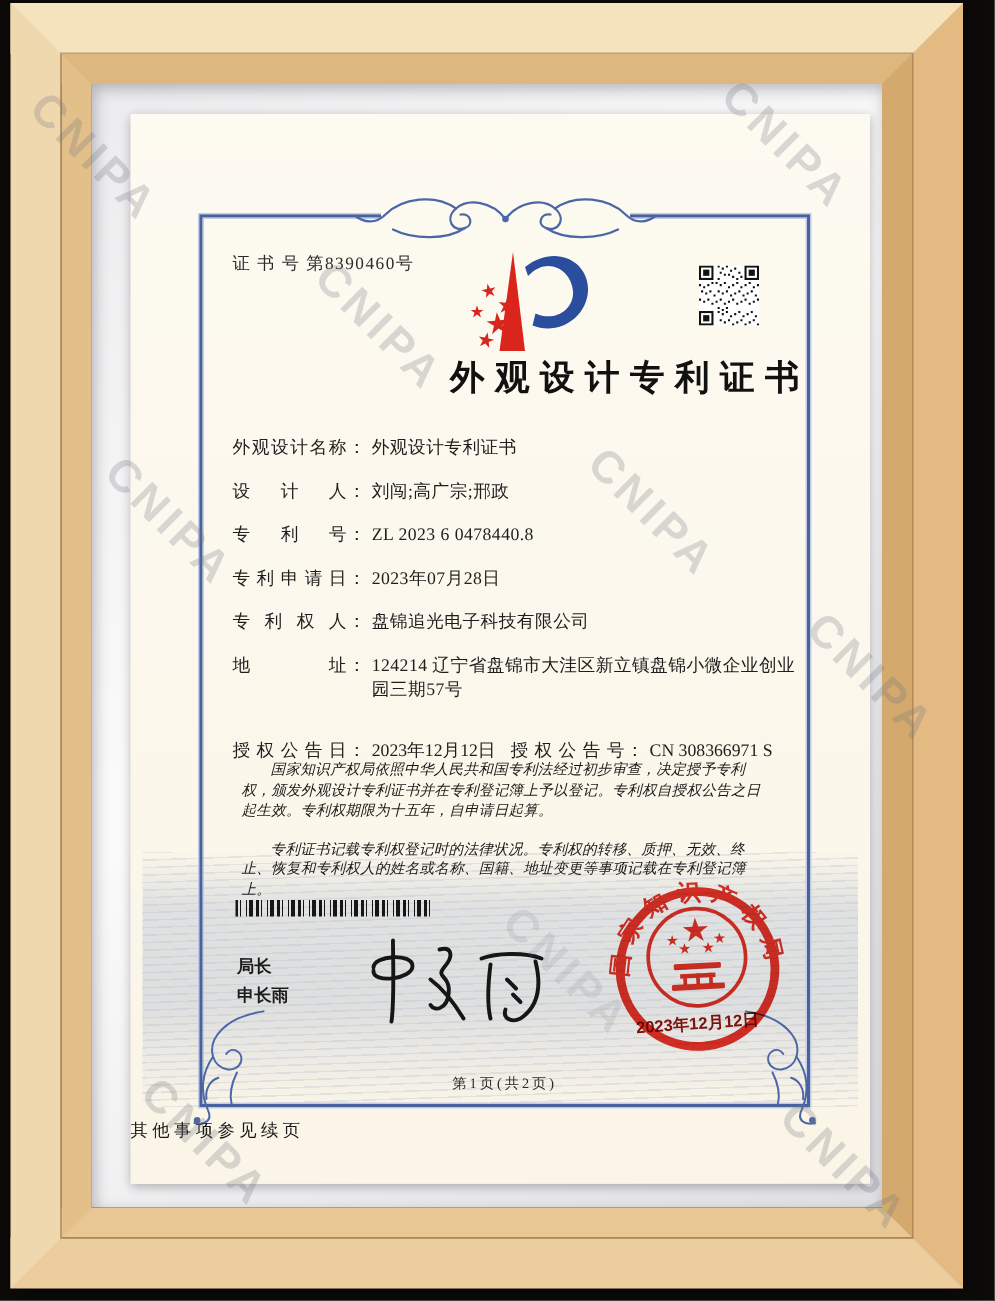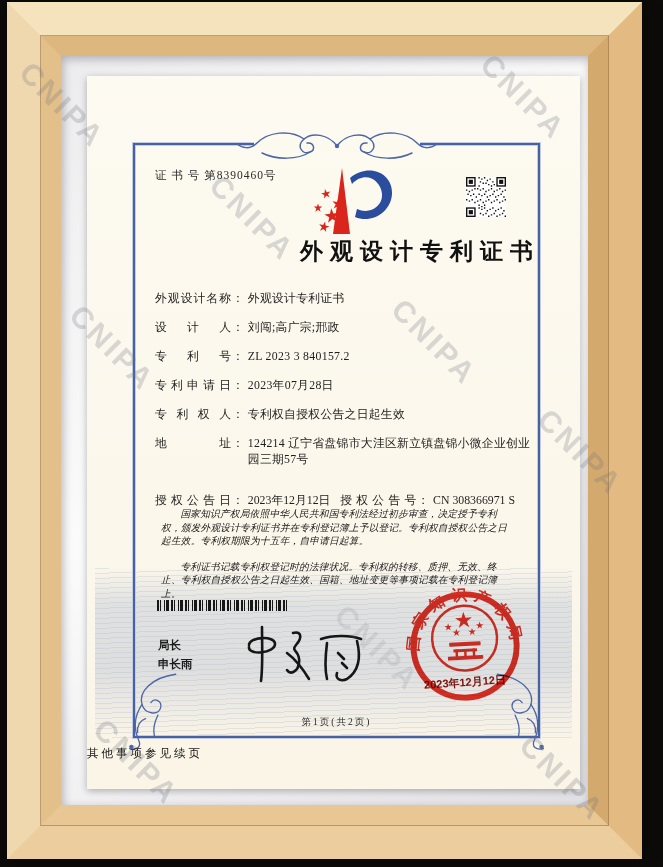--- a/index.html
+++ b/index.html
@@ -183,31 +183,31 @@
                 <span class="fvalue">外观设计专利证书</span>
             </div>
             <div class="frow">
               <span class="flabel">设计人</span>
                 <span class="fcolon">：</span>
                 <span class="fvalue">刘闯;高广宗;邢政</span>
             </div>
             <div class="frow">
               <span class="flabel">专利号</span>
                 <span class="fcolon">：</span>
-                <span class="fvalue">ZL 2023 3 840157.2</span>
+                <span class="fvalue">ZL 2023 6 0478440.8</span>
             </div>
             <div class="frow">
               <span class="flabel">专利申请日</span>
                 <span class="fcolon">：</span>
                 <span class="fvalue">2023年07月28日</span>
             </div>
             <div class="frow">
               <span class="flabel">专利权人</span>
                 <span class="fcolon">：</span>
-                <span class="fvalue">专利权自授权公告之日起生效</span>
+                <span class="fvalue">盘锦追光电子科技有限公司</span>
             </div>
             <div class="frow">
               <span class="flabel">地址</span>
                 <span class="fcolon">：</span>
                 <span class="fvalue">124214 辽宁省盘锦市大洼区新立镇盘锦小微企业创业园三期57号</span>
             </div>
             <div class="grant-row">
               <span class="gpair">
                 <span class="flabel">授权公告日</span>
                   <span class="fcolon">：</span>
@@ -216,21 +216,21 @@
               <span class="gpair">
                 <span class="flabel">授权公告号</span>
                   <span class="fcolon">：</span>
                   <span>CN 308366971 S</span>
               </span>
             </div>
           </div>
 
           <div class="paras z2">
             <p>国家知识产权局依照中华人民共和国专利法经过初步审查，决定授予专利权，颁发外观设计专利证书并在专利登记簿上予以登记。专利权自授权公告之日起生效。专利权期限为十五年，自申请日起算。</p>
-            <p>专利证书记载专利权登记时的法律状况。专利权的转移、质押、无效、终止、专利权自授权公告之日起生效、国籍、地址变更等事项记载在专利登记簿上。</p>
+            <p>专利证书记载专利权登记时的法律状况。专利权的转移、质押、无效、终止、恢复和专利权人的姓名或名称、国籍、地址变更等事项记载在专利登记簿上。</p>
           </div>
 
           <div class="barcode z2"></div>
 
           <div class="director z2">
             <div>局长</div>
             <div>申长雨</div>
           </div>
 
           <svg class="signature z2" viewBox="0 0 135 62">

